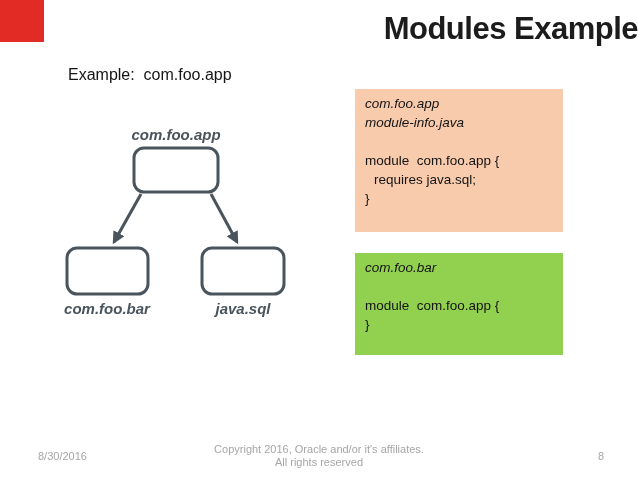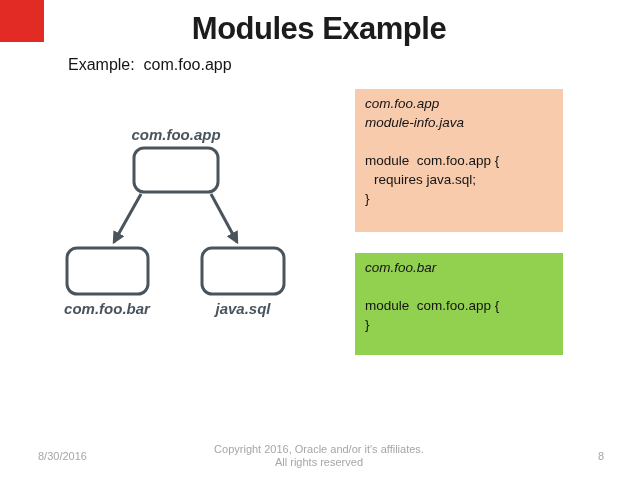--- a/index.html
+++ b/index.html
@@ -14,29 +14,29 @@
   }
   .logo {
     position: absolute;
     left: 0; top: 0;
     width: 44px; height: 42px;
     background: #e32b25;
   }
   .title {
     position: absolute;
     left: 0; right: 0; top: 11px;
-    text-align: center;
+    text-align: right;
     font-size: 31px;
     font-weight: 700;
     letter-spacing: -0.5px;
     color: #1c1c1c;
   }
   .subtitle {
     position: absolute;
-    left: 68px; top: 56px;
+    left: 68px; top: 66px;
     font-size: 16px;
     color: #141414;
     white-space: pre;
   }
   .diagram {
     position: absolute;
     left: 55px; top: 120px;
     width: 245px; height: 205px;
   }
   .diagram text {

